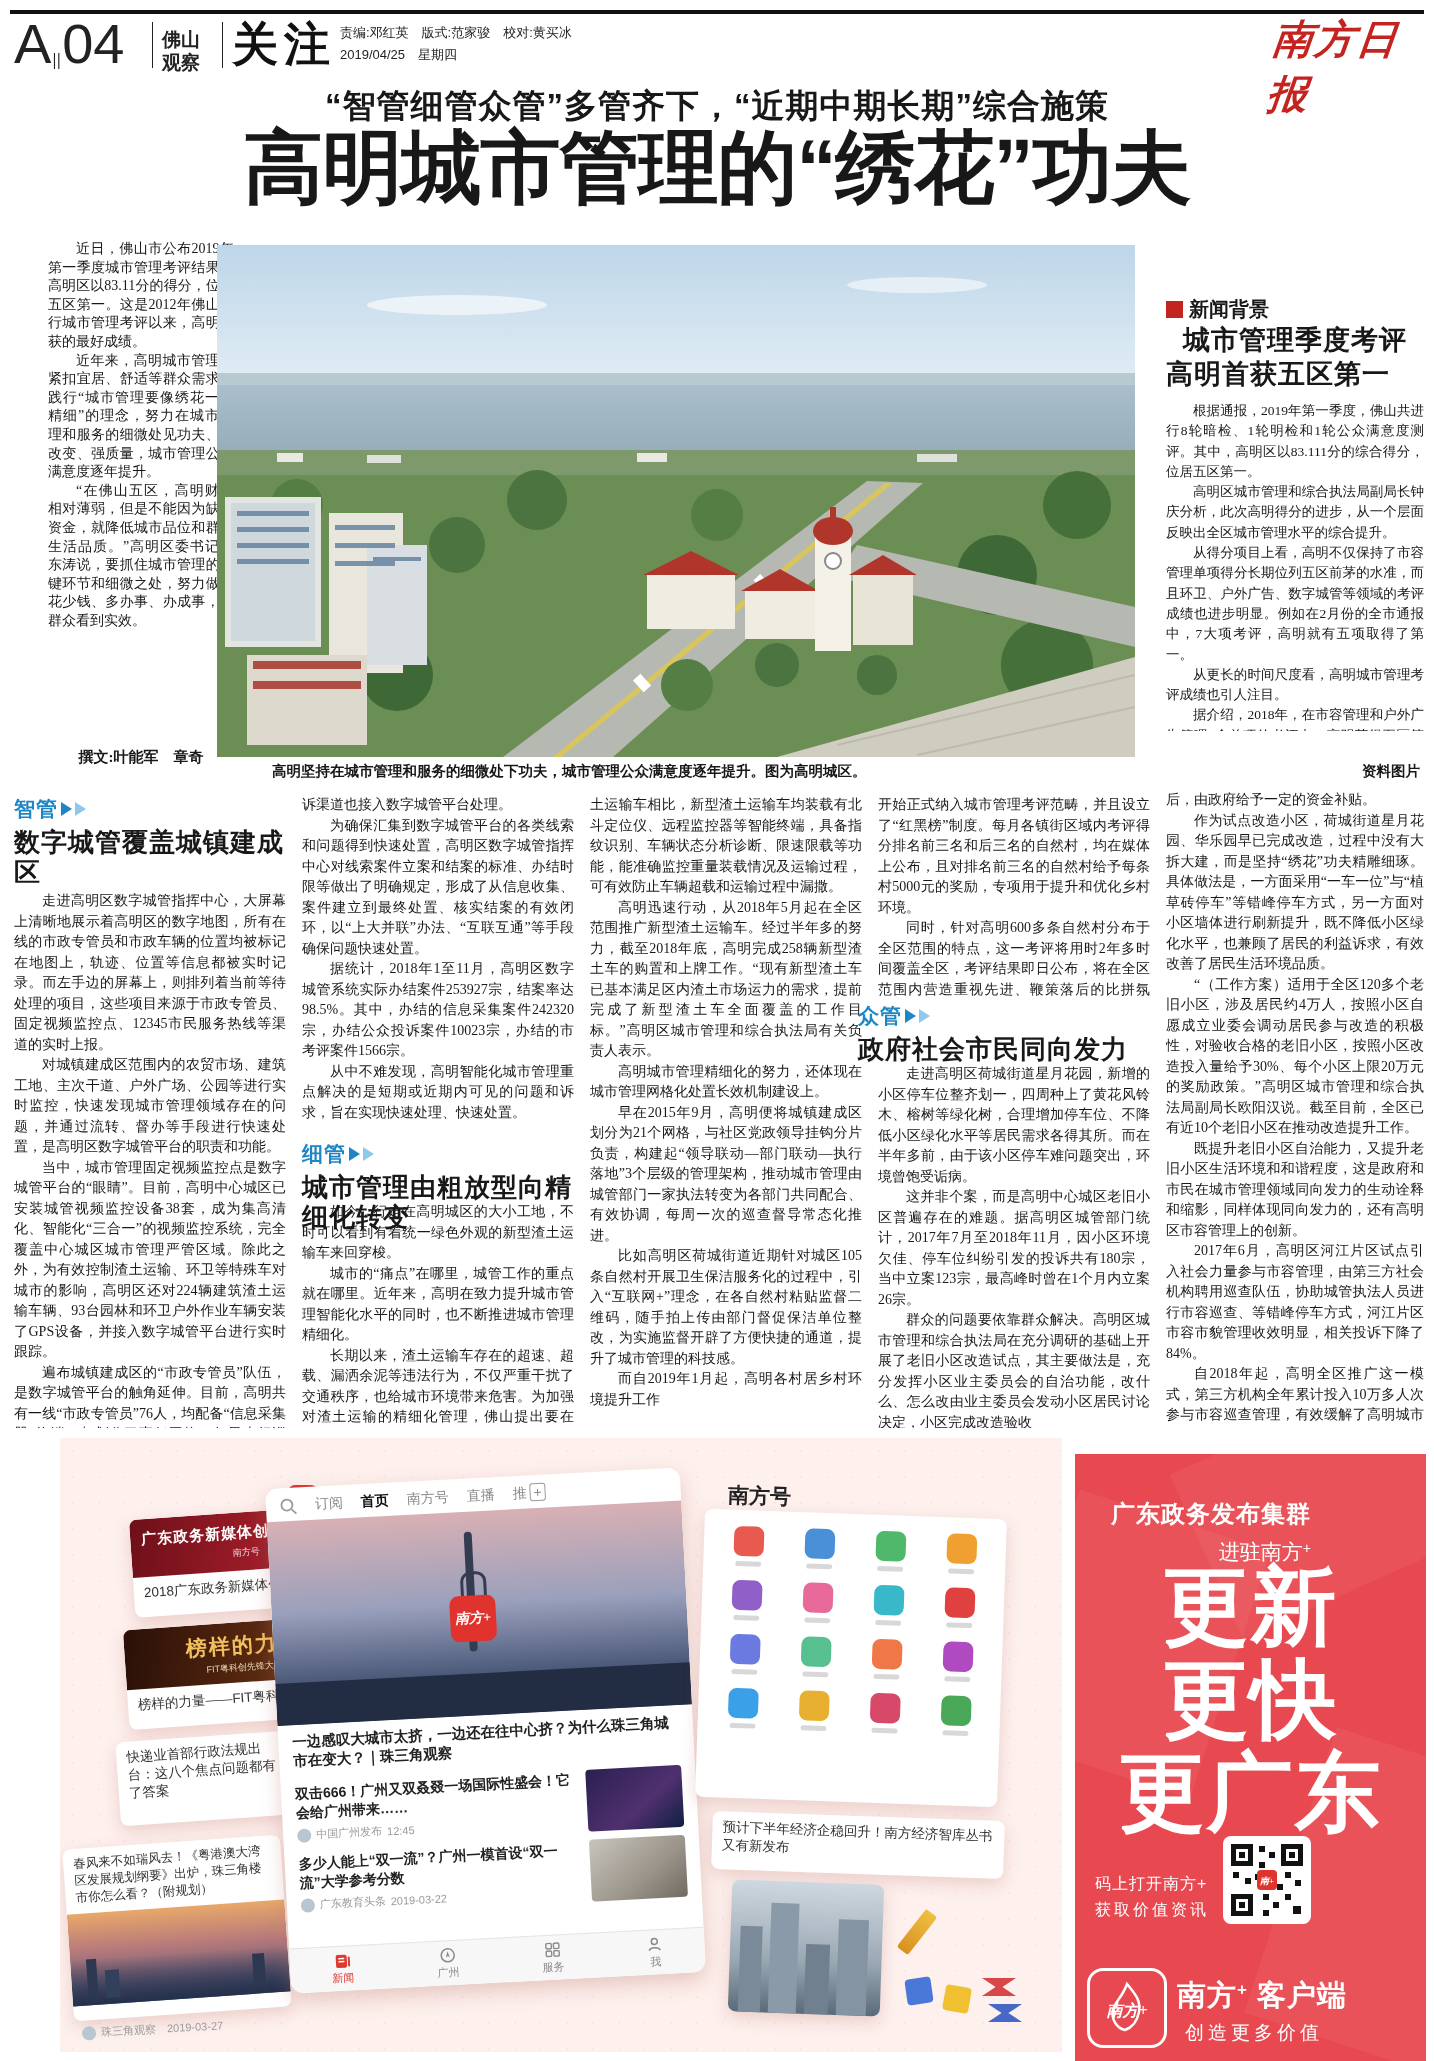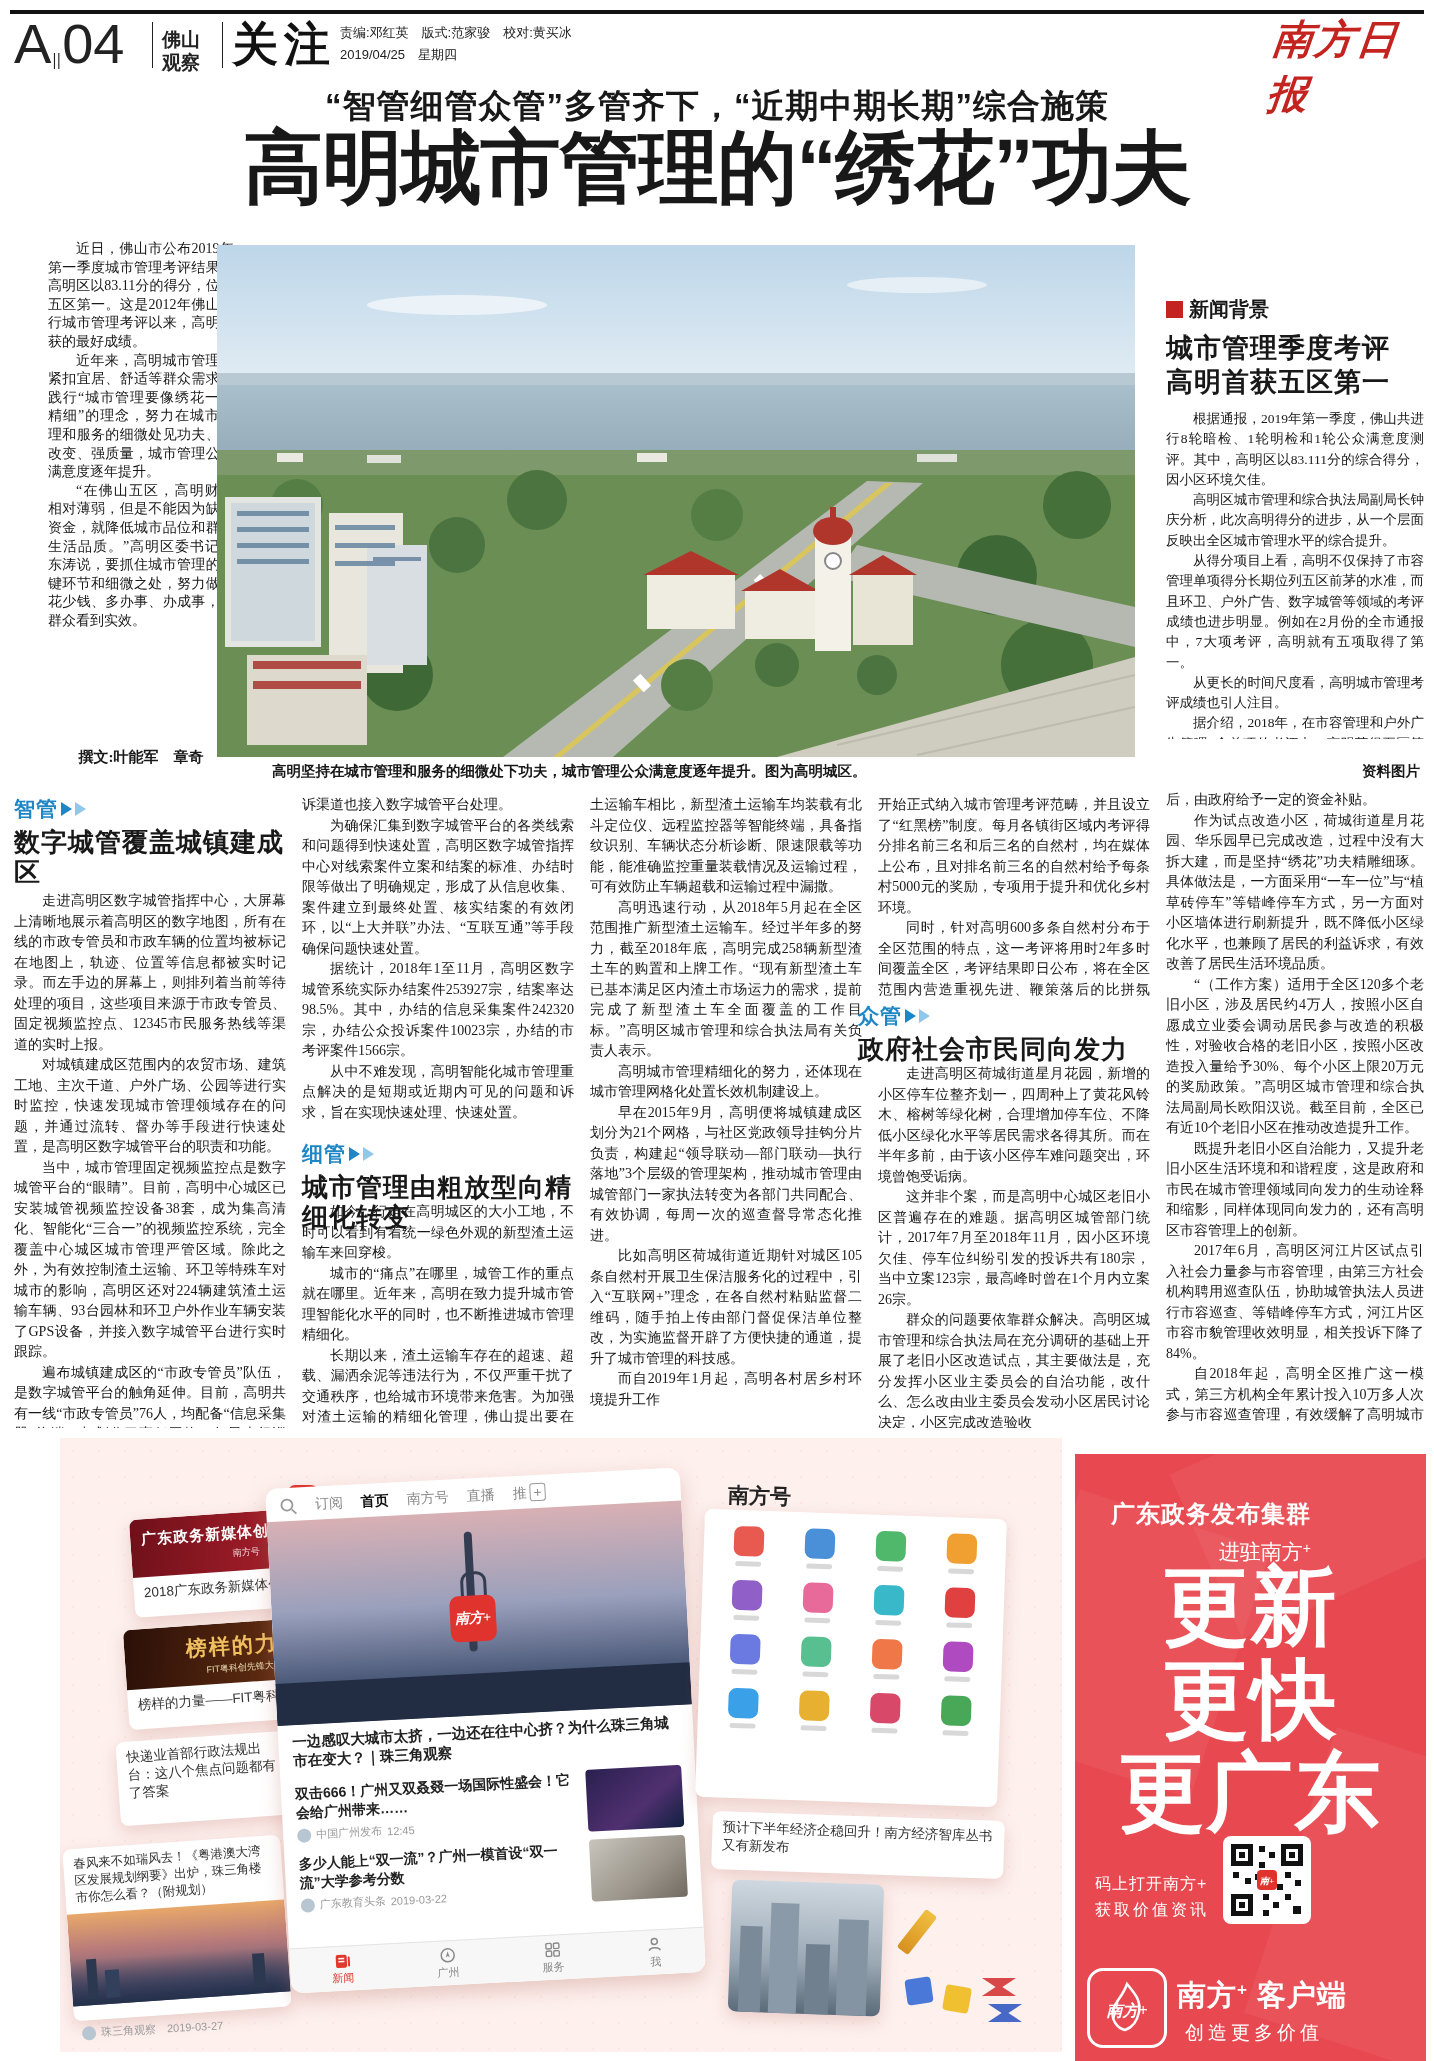--- a/index.html
+++ b/index.html
@@ -161,24 +161,24 @@
       <circle cx="660" cy="430" r="20" fill="#4c7440"></circle>
     </svg>
   </div>
   <div class="abs caption" style="left:272px;top:762px;width:1000px;">高明坚持在城市管理和服务的细微处下功夫，城市管理公众满意度逐年提升。图为高明城区。</div>
   <div class="abs caption" style="left:1300px;top:762px;width:120px;text-align:right;">资料图片</div>
 
   <div class="abs" style="left:1166px;top:296px;width:258px;height:462px;overflow:hidden;">
     <div class="hei" style="font-size:20px;font-weight:bold;">
       <span class="redsq"></span><span>新闻背景</span>
     </div>
-    <div class="bg-title hei" style="margin-top:8px;">城市管理季度考评</div>
+    <div class="bg-title hei" style="margin-top:0;text-align:center;">城市管理季度考评</div>
     <div class="bg-title hei">高明首获五区第一</div>
     <div class="bg-paras" style="margin-top:10px;height:330px;">
-        <p class="para">根据通报，2019年第一季度，佛山共进行8轮暗检、1轮明检和1轮公众满意度测评。其中，高明区以83.111分的综合得分，因小区环境欠佳。</p>
+        <p class="para">根据通报，2019年第一季度，佛山共进行8轮暗检、1轮明检和1轮公众满意度测评。其中，高明区以83.111分的综合得分，位居五区第一。</p>
         <p class="para">高明区城市管理和综合执法局副局长钟庆分析，此次高明得分的进步，从一个层面反映出全区城市管理水平的综合提升。</p>
         <p class="para">从得分项目上看，高明不仅保持了市容管理单项得分长期位列五区前茅的水准，而且环卫、户外广告、数字城管等领域的考评成绩也进步明显。例如在2月份的全市通报中，7大项考评，高明就有五项取得了第一。</p>
         <p class="para">从更长的时间尺度看，高明城市管理考评成绩也引人注目。</p>
         <p class="para">据介绍，2018年，在市容管理和户外广告管理2个单项的考评中，高明获得五区第一的年度成绩；环境卫生管理和数字城管两个单项也各取得了年度第二的成绩。</p>
       </div>
   </div>
 
   <div class="abs" style="left:14px;top:795px;width:272px;height:633px;overflow:hidden;">
     <div class="sec-tag">
       <span class="tagtxt">智管</span>

